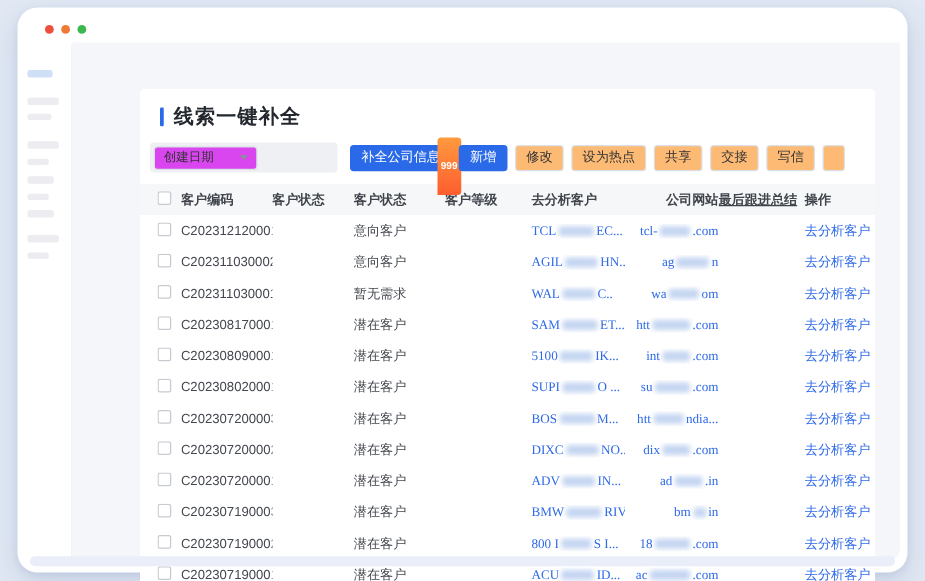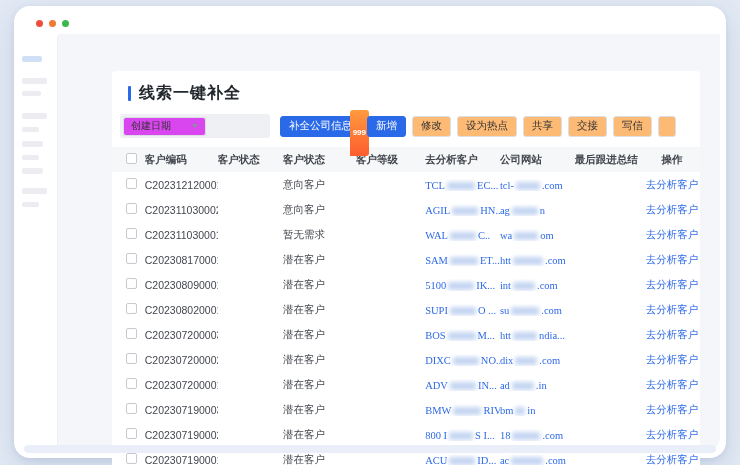--- a/index.html
+++ b/index.html
@@ -43,21 +43,21 @@
           font-family:"Liberation Sans","DejaVu Sans",sans-serif; white-space:nowrap; }
   .tbtn.primary { background:#2a6ae9; border-color:#2a6ae9; color:#fff; }
   .badge { position:absolute; top:-7px; right:-9px; background:linear-gradient(180deg,#ff9a3e,#fd5d2e); color:#fff;
            font-size:8px; font-style:normal; line-height:10px; padding:18px 3px; border-radius:3px 3px 3px 0; font-weight:bold; }
 
   .table { margin-top:8px; }
   .thead { display:flex; align-items:center; height:25px; background:#f6f7f9; padding:0 0 0 14px; font-size:10.5px; font-weight:bold; color:#40454c; }
   .trow  { display:flex; align-items:center; height:25px; padding:0 0 0 14px; font-size:10.5px; color:#43474e; background:#fff; }
   .cell { white-space:nowrap; overflow:hidden; }
   .c0{width:20px;} .c1{width:78px;} .c2{width:70px;} .c3{width:78px;} .c4{width:74px;}
-  .c5{width:80px;} .c6{width:80px;} .c7{width:74px;} .c8{width:60px; text-align:center; overflow:visible;}
+  .c5{width:80px;} .c6{width:80px;text-align:right;} .c7{width:74px;text-decoration:underline;} .c8{width:60px; text-align:left; overflow:visible;}
   .checkbox { width:11px; height:11px; border:1px solid #c6cad1; border-radius:2px; background:#fff; display:inline-block; cursor:pointer; }
   .blue { color:#2e6ae8;font-family:Liberation Serif, serif; }
   .fuzz { display:inline-block; height:8px; border-radius:2px; background:#b6cbee; filter:blur(2px); vertical-align:middle; margin:0 2px; opacity:.8; }
   .action-link { color:#2e6ae8; cursor:pointer; font-size:10.5px; }
 </style>
 </head>
 <body>
 
 <div class="window">
   <div class="dots">

